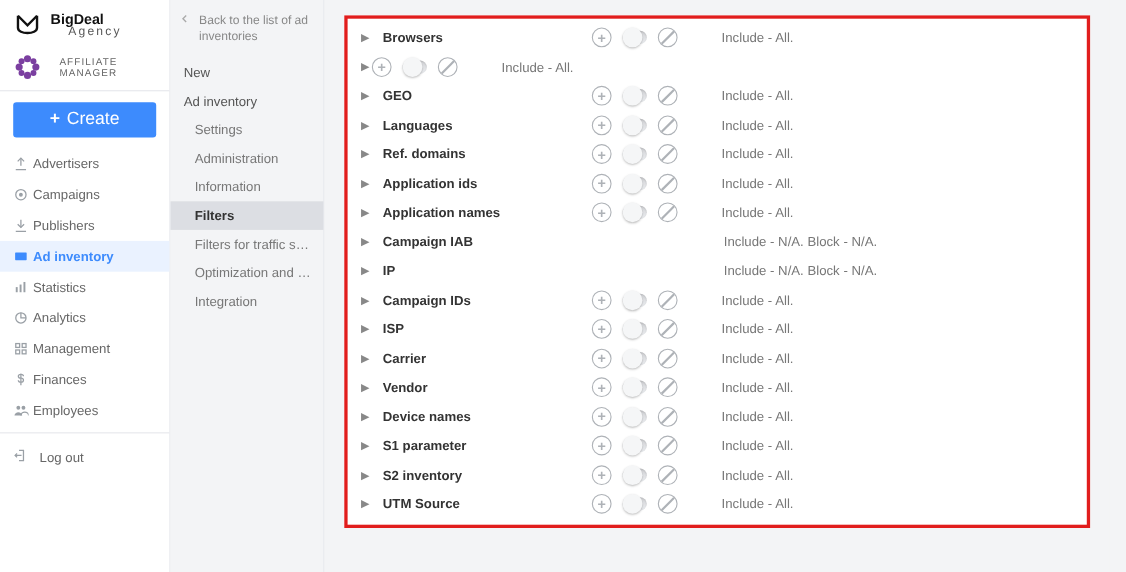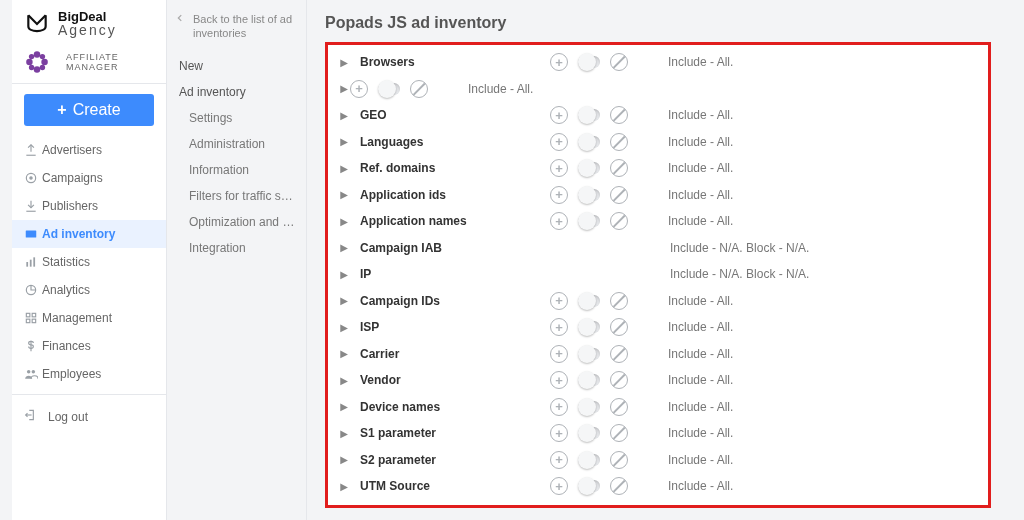--- a/index.html
+++ b/index.html
@@ -1,25 +1,25 @@
 <!DOCTYPE html>
 <html><head>
 <meta charset="utf-8">
 <style>
   * { box-sizing: border-box; }
   html, body { margin:0; padding:0; font-family: Arial, Helvetica, sans-serif; font-size:12px; color:#444; background:#f3f4f6; }
-  .app { display:flex; width:1009px; height:520px; overflow:hidden;padding-left:12px; }
+  .app { display:flex; width:1009px; height:520px; overflow:hidden; }
 
   
   .sidebar { width:155px; background:#fff; border-right:1px solid #e5e7eb; display:flex; flex-direction:column; }
   .brand { display:flex; align-items:center; gap:8px; padding:10px 10px 6px 12px; }
   .brand .logo { width:26px; height:26px; }
   .brand .txt { line-height:1; }
   .brand .txt .b { font-weight:700; font-size:13px; color:#111; }
-  .brand .txt .a { font-size:14px; letter-spacing:2px; color:#555; margin-left:0;}
+  .brand .txt .a { font-size:11px; letter-spacing:2px; color:#555; margin-left:16px;}
   .affil { display:flex; align-items:center; gap:16px; padding:6px 10px 8px 12px; border-bottom:1px solid #e5e7eb; }
   .affil .flower { width:26px; height:26px; border-radius:50%; }
   .affil .aff-label { font-size:9px; letter-spacing:1px; color:#666; }
   .create-btn { margin:10px 12px; padding:7px 0; text-align:center; color:#fff; background:#3d8bfd; border-radius:3px; cursor:pointer; font-size:16px; }
   .create-btn .plus { font-weight:700; margin-right:6px; }
   .nav { list-style:none; padding:0; margin:0; }
   .nav li { display:flex; align-items:center; gap:4px; padding:7px 12px; color:#666; cursor:pointer; font-size:12px; }
   .nav li.active { color:#3d8bfd; background:#eaf2ff; font-weight:600; }
   .nav li .ic { width:14px; height:14px; display:flex; align-items:center; justify-content:center; color:#9aa0a6; }
   .nav li.active .ic { color:#3d8bfd; }
@@ -200,28 +200,28 @@
           </svg>
       </span>
       <span>Back to the list of ad inventories</span>
     </div>
     <ul class="snav" id="secondary-nav">
         <li>New</li>
         <li>Ad inventory</li>
         <li class="sub">Settings</li>
         <li class="sub">Administration</li>
         <li class="sub">Information</li>
+        <li class="sub active">Filters</li>
         <li class="sub">Filters for traffic sour...</li>
         <li class="sub">Optimization and rules</li>
         <li class="sub">Integration</li>
       </ul>
   </div>
 
   <div class="main">
-    <h1 class="page-title">Popads JS ad inventory</h1>
     <div class="panel" id="filter-panel">
         <div class="frow">
           <span class="chev">▶</span>
           <span class="label">Browsers</span>
           <div class="ctrls">
             <span class="pill">+</span>
             <span class="switch">
               <span class="knob"></span>
             </span>
             <span class="block"></span>
@@ -378,21 +378,21 @@
             <span class="pill">+</span>
             <span class="switch">
               <span class="knob"></span>
             </span>
             <span class="block"></span>
           </div>
           <span class="status">Include - All.</span>
         </div>
         <div class="frow">
           <span class="chev">▶</span>
-          <span class="label">S2 parameter</span>
+          <span class="label">S2 inventory</span>
           <div class="ctrls">
             <span class="pill">+</span>
             <span class="switch">
               <span class="knob"></span>
             </span>
             <span class="block"></span>
           </div>
           <span class="status">Include - All.</span>
         </div>
         <div class="frow">

